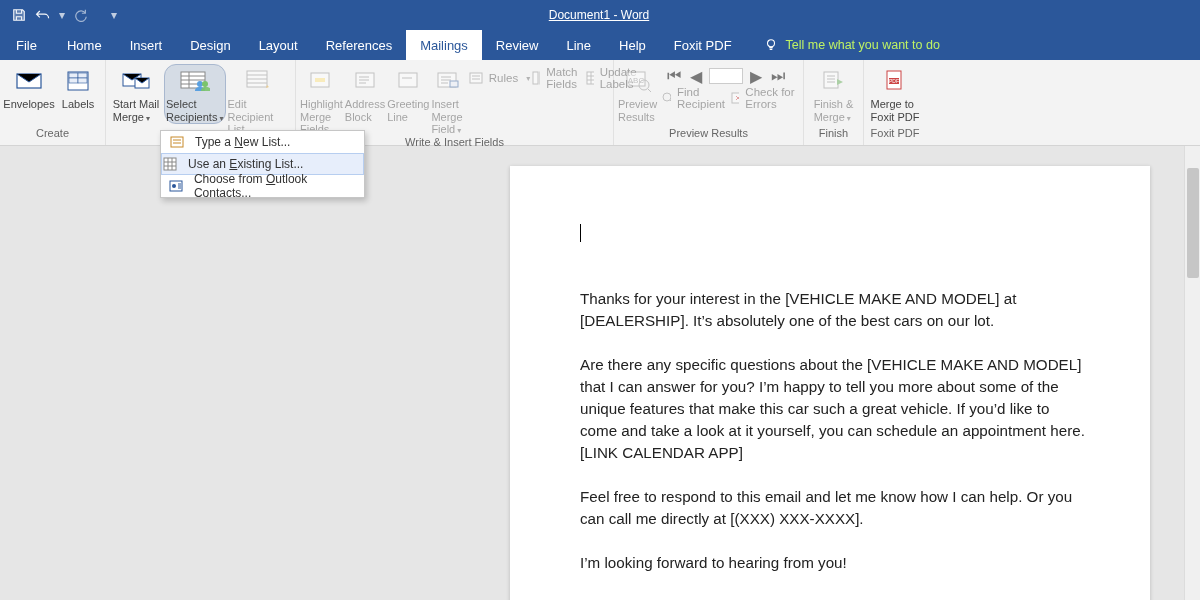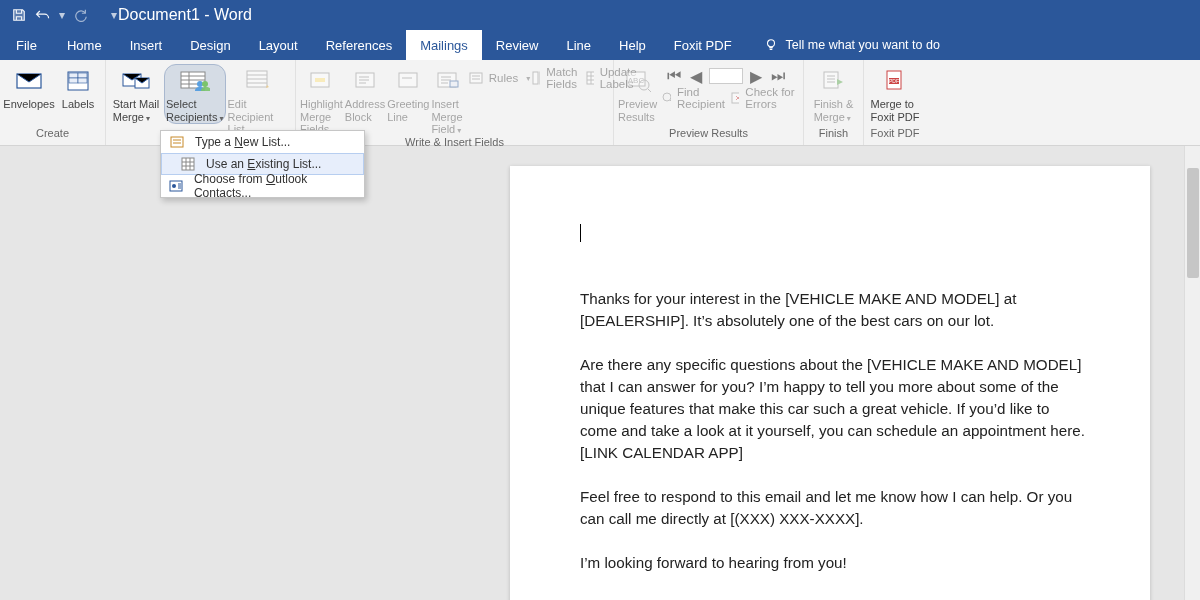--- a/index.html
+++ b/index.html
@@ -3,28 +3,28 @@
 <meta charset="utf-8">
 <style>
   * { box-sizing: border-box; margin: 0; padding: 0; font-family: "Segoe UI", Tahoma, sans-serif; }
   body { background: #e6e6e6; width: 1200px; height: 600px; overflow: hidden; }
 
   
   .title-bar { height: 30px; background: #2b579a; display: flex; align-items: center; color: #fff; font-size: 12px; }
   .title-bar .qat { display: flex; align-items: center; gap: 6px; padding-left: 10px; }
   .title-bar .qat .ico { width: 18px; height: 18px; display: flex; align-items: center; justify-content: center; opacity: .95; cursor: pointer; }
   .title-bar .qat .sep { width: 8px; }
-  .title-bar .doc-title { flex: 1; text-align: left; font-size: 16px; }
+  .title-bar .doc-title { flex: 1; text-align: center; font-size: 12px; text-decoration: underline; }
 
   
   .tabs { height: 30px; background: #2b579a; display: flex; align-items: stretch; color: #fff; font-size: 13px; }
   .tabs .tab { padding: 0 14px; display: flex; align-items: center; cursor: pointer; }
   .tabs .tab.file { padding: 0 16px; }
   .tabs .tab.active { background: #fff; color: #2b579a; }
-  .tabs .tell { display: flex; align-items: center; gap: 8px; padding-left: 18px; color: #ffffff; font-size: 12.5px; }
+  .tabs .tell { display: flex; align-items: center; gap: 8px; padding-left: 18px; color: #bef264; font-size: 12.5px; }
   .tabs .tell .bulb { width: 14px; height: 14px; }
 
   
   .ribbon { height: 86px; background: #f3f3f3; border-bottom: 1px solid #d4d4d4; display: flex; }
   .group { border-right: 1px solid #e1e1e1; display: flex; flex-direction: column; }
   .group .controls { flex: 1; display: flex; align-items: flex-start; padding: 4px 4px 0 4px; gap: 2px; }
   .group .label { height: 18px; font-size: 11px; color: #666; text-align: center; }
   .bigbtn { width: 58px; display: flex; flex-direction: column; align-items: center; padding-top: 2px; cursor: pointer; }
   .bigbtn .bicon { width: 32px; height: 30px; display: flex; align-items: center; justify-content: center; }
   .bigbtn .btxt { font-size: 11px; color: #444; text-align: left; line-height: 1.15; margin-top: 2px; }
@@ -34,21 +34,21 @@
   .stack { display: flex; flex-direction: row; gap: 2px; padding: 2px 4px 0 2px; min-width: 100px; }
   .stack .row { display: flex; align-items: center; gap: 6px; font-size: 11.5px; color: #444; cursor: pointer; }
   .stack .row.disabled { opacity: .45; }
   .navbtns { display: flex; gap: 4px; padding: 4px 6px 0 6px; }
   .navbtns .nb { width: 18px; height: 16px; display: flex; align-items: center; justify-content: center; cursor: pointer; opacity: .5; }
 
   
   .dropdown { position: absolute; left: 160px; top: 130px; width: 205px; background: #fff; border: 1px solid #c6c6c6; box-shadow: 2px 3px 6px rgba(0,0,0,.2); z-index: 50; }
   .dropdown .mi { height: 22px; display: flex; align-items: center; font-size: 12px; color: #333; padding: 0 8px; gap: 10px; cursor: pointer; }
   .dropdown .mi .mico { width: 16px; height: 16px; display: flex; align-items: center; justify-content: center; }
-  .dropdown .mi.hover { background: #e7eefb; border: 1px solid #b7cef0; margin: 0; padding: 0 18px; }
+  .dropdown .mi.hover { background: #e7eefb; border: 1px solid #b7cef0; margin: 0; padding: 0 0; }
   .dropdown .mi .ul { text-decoration: underline; }
 
   
   .workspace { position: relative; height: calc(600px - 30px - 30px - 86px); background: #e6e6e6; }
   .scrollrail { position: absolute; right: 0; top: 0; width: 16px; height: 100%; background: #f0f0f0; border-left: 1px solid #dcdcdc; }
   .scrollrail .thumb { position: absolute; top: 22px; left: 2px; width: 12px; height: 110px; background: #c6c6c6; border-radius: 2px; }
   .page { position: absolute; left: 510px; top: 20px; width: 640px; height: 600px; background: #fff; box-shadow: 0 1px 4px rgba(0,0,0,.2); padding: 58px 65px 20px 70px; font-family: Calibri, "Segoe UI", sans-serif; font-size: 15.2px; color: #222; line-height: 1.45; }
   .page .cursor { display: inline-block; width: 1px; height: 18px; background: #000; margin-bottom: 40px; }
   .page p { margin-bottom: 22px; }
 </style>

